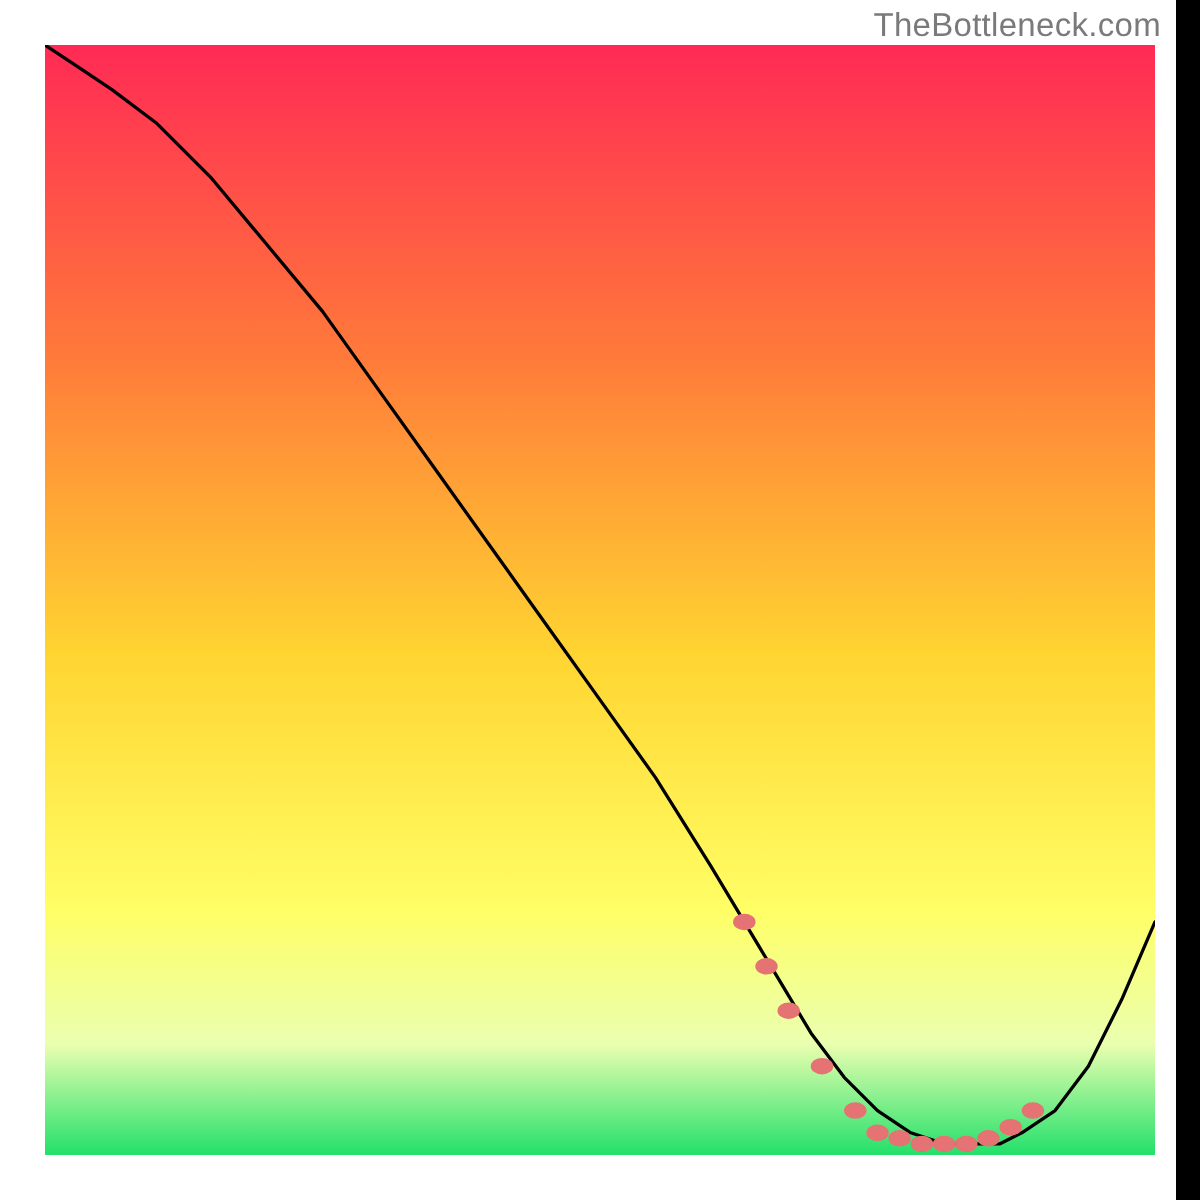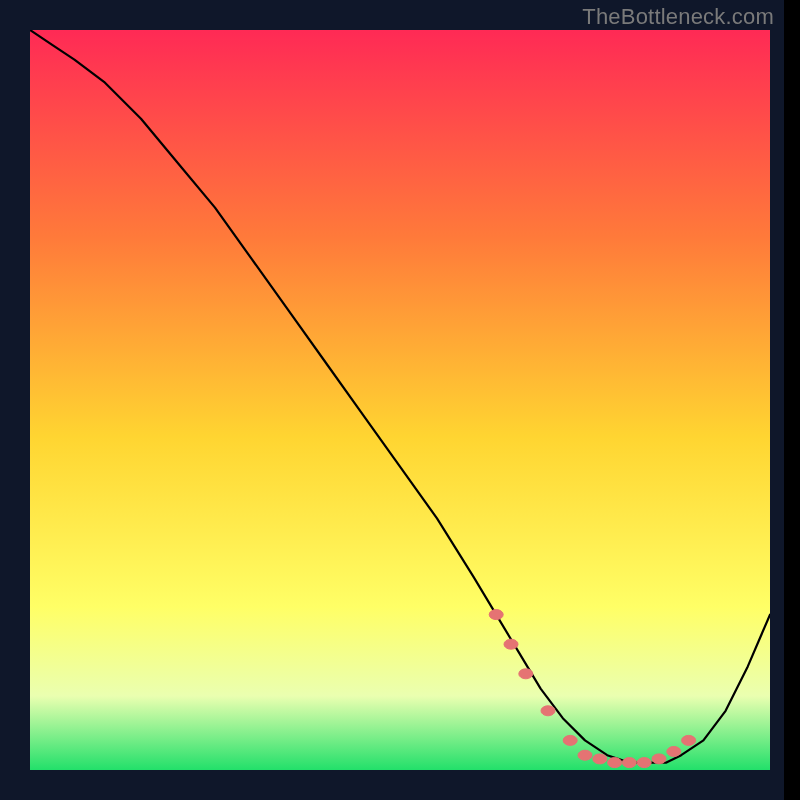--- a/index.html
+++ b/index.html
@@ -10,21 +10,21 @@
     background: #000;
     overflow: hidden;
     font-family: Arial, Helvetica, sans-serif;
   }
   .frame {
     position: absolute;
     top: 0;
     left: 0;
     width: 784px;
     height: 800px;
-    background: #0f172a;
+    background: #ffffff;
   }
   .watermark {
     position: absolute;
     top: 4px;
     right: 10px;
     color: #7a7a7a;
     font-size: 22px;
     font-weight: 400;
     letter-spacing: 0.2px;
     user-select: none;

